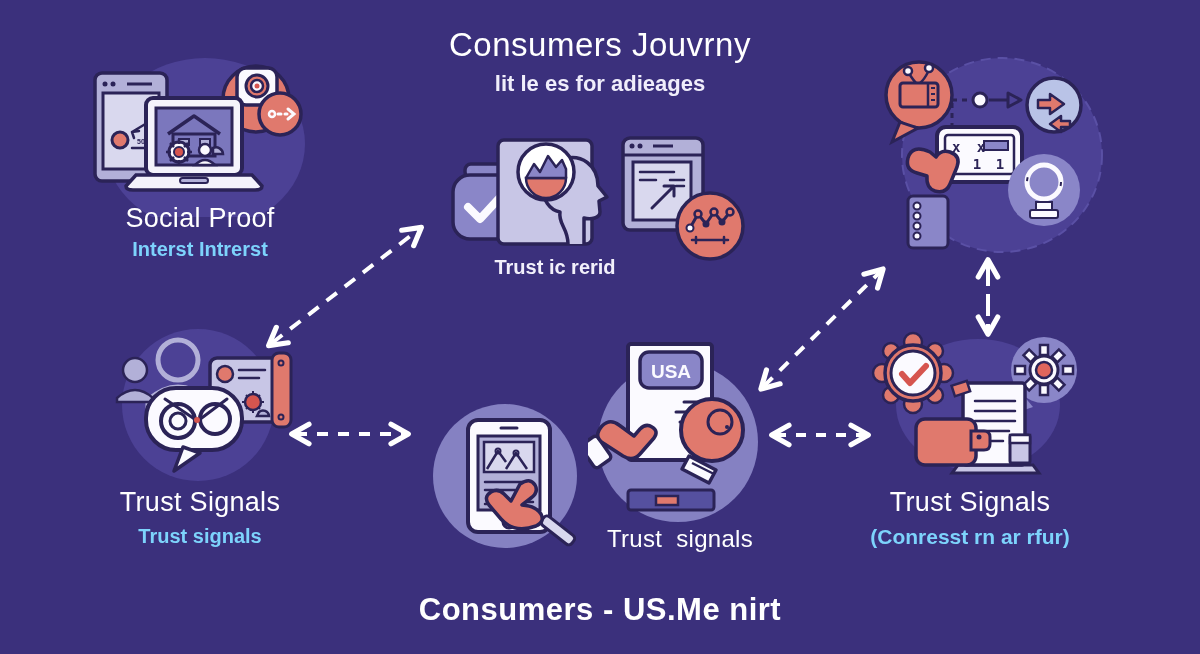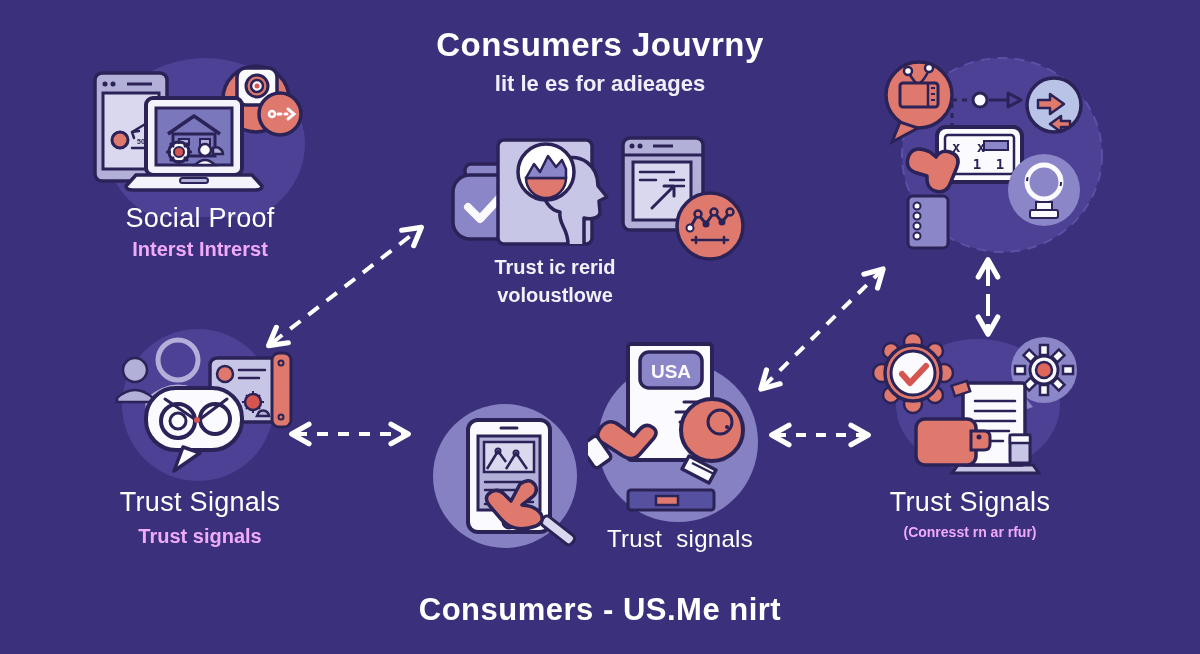--- a/index.html
+++ b/index.html
@@ -5,22 +5,22 @@
   html,body{margin:0;padding:0;}
   body{
     width:1200px;height:654px;position:relative;overflow:hidden;
     background:#3b307c;
     font-family:"Liberation Sans", sans-serif;
     -webkit-font-smoothing:antialiased;
   }
   .abs{position:absolute;}
   .cap{position:absolute;color:#ffffff;text-align:center;line-height:1.25;}
   .cap-title{font-weight:400;font-size:27px;letter-spacing:.3px;}
-  .cap-sub{font-weight:700;font-size:20px;color:#f0abfc;}
-  .hdr-title{top:24px;left:0;width:1200px;font-size:33px;font-weight:700;letter-spacing:.5px;}
+  .cap-sub{font-weight:700;font-size:20px;color:#7dd3fc;}
+  .hdr-title{top:24px;left:0;width:1200px;font-size:33px;font-weight:400;letter-spacing:.5px;}
   .hdr-sub{top:70px;left:0;width:1200px;font-size:22px;font-weight:700;color:#f0eefb;}
   .ftr{top:591px;left:0;width:1200px;font-size:31px;font-weight:800;letter-spacing:.5px;}
   svg{display:block;}
   .arrows{pointer-events:none;}
   text{font-family:"DejaVu Sans Mono","Liberation Mono",monospace;font-weight:bold;}
   text.lbl{font-family:"Liberation Sans",sans-serif;font-weight:bold;}
 </style>
 </head>
 <body>
 
@@ -112,21 +112,20 @@
     <circle cx="258" cy="96" r="3.5" fill="#2b2357"></circle>
     <circle cx="266" cy="84" r="3.5" fill="#e0796d" stroke="#2b2357" stroke-width="2.5"></circle>
     <circle cx="274" cy="94" r="3.5" fill="#2b2357"></circle>
     <circle cx="282" cy="84" r="3.5" fill="#e0796d" stroke="#2b2357" stroke-width="2.5"></circle>
     <circle cx="242" cy="100" r="3.5" fill="#fbfaff" stroke="#2b2357" stroke-width="2"></circle>
     <path d="M244 112 h36 M248 109 v6 M276 109 v6" stroke="#2b2357" stroke-width="2.5" stroke-linecap="round"></path>
   </g>
 </svg>
 <div class="cap cap-sub" style="left:400px;top:253px;width:310px;font-size:20px;line-height:1.4;color:#f2f0fb">
   <div>Trust ic rerid</div>
-  <div>voloustlowe</div>
 </div>
 
 <svg class="abs" style="left:872px;top:50px" width="250" height="210" viewBox="0 0 250 210">
   <ellipse cx="130" cy="105" rx="100" ry="97" fill="#4c4195" stroke="#5a50a5" stroke-width="2" stroke-dasharray="10 7"></ellipse>
   <g>
     <circle cx="47" cy="45" r="33" fill="#e0796d" stroke="#2b2357" stroke-width="3.5"></circle>
     <path d="M28 72 L20 92 L46 78 Z" fill="#e0796d" stroke="#2b2357" stroke-width="3"></path>
     <circle cx="36" cy="21" r="4" fill="#fbfaff" stroke="#2b2357" stroke-width="2.5"></circle>
     <circle cx="57" cy="18" r="4" fill="#fbfaff" stroke="#2b2357" stroke-width="2.5"></circle>
     <path d="M38 25 q4 6 6 8 M56 22 q-4 8 -8 11" fill="none" stroke="#2b2357" stroke-width="2.5"></path>
@@ -301,21 +300,21 @@
     <rect x="147" y="112" width="20" height="28" rx="2" fill="#c8c6e6" stroke="#2b2357" stroke-width="3"></rect>
     <rect x="147" y="112" width="20" height="8" fill="#fbfaff" stroke="#2b2357" stroke-width="2.5"></rect>
   </g>
   <g>
     <rect x="53" y="96" width="60" height="46" rx="9" fill="#e0796d" stroke="#2b2357" stroke-width="3.5"></rect>
     <path d="M108 108 h13 q6 0 6 6 v7 q0 6 -6 6 h-13 z" fill="#e0796d" stroke="#2b2357" stroke-width="3"></path>
     <circle cx="116" cy="114" r="2.5" fill="#2b2357"></circle>
   </g>
 </svg>
 <div class="cap cap-title" style="left:830px;top:486px;width:280px">Trust Signals</div>
-<div class="cap cap-sub" style="left:820px;top:524px;width:300px;font-size:14px">(Conresst rn ar rfur)</div>
+<div class="cap cap-sub" style="left:820px;top:524px;width:300px;font-size:21px">(Conresst rn ar rfur)</div>
 
 <div class="cap ftr">Consumers - US.Me nirt</div>
 
 <svg class="abs arrows" style="left:0;top:0" width="1200" height="654" viewBox="0 0 1200 654">
   <defs>
     <marker id="ah" viewBox="0 0 12 12" refX="8" refY="6" markerWidth="6.5" markerHeight="6.5" orient="auto-start-reverse">
       <path d="M2 1.5 L10 6 L2 10.5" fill="none" stroke="#ffffff" stroke-width="2.4" stroke-linecap="round" stroke-linejoin="round"></path>
     </marker>
   </defs>
   <line x1="272" y1="343" x2="418" y2="230" stroke="#ffffff" stroke-width="4" stroke-dasharray="13 10" marker-start="url(#ah)" marker-end="url(#ah)"></line>

